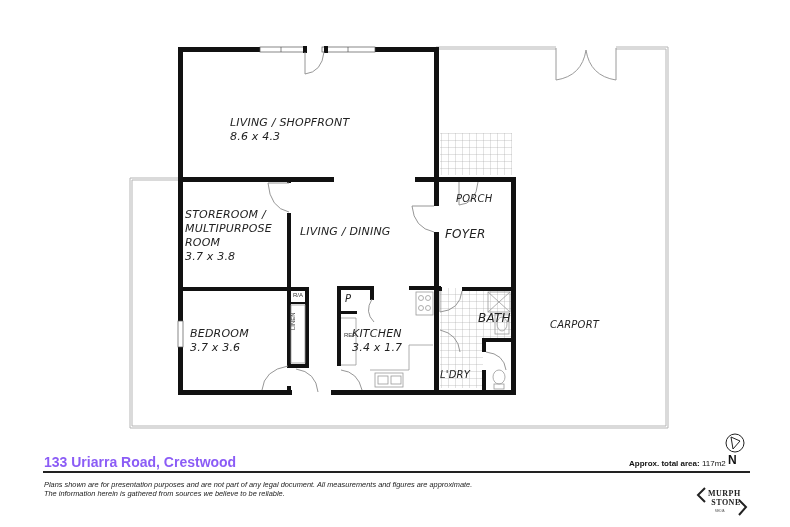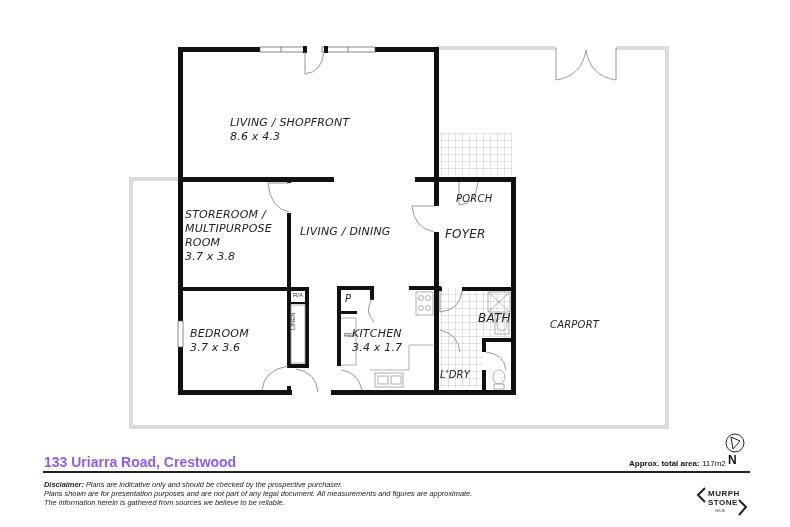--- a/index.html
+++ b/index.html
@@ -8,21 +8,21 @@
   .room-label { position: absolute; color: #222; font-family: "DejaVu Sans", sans-serif; font-size: 11px; line-height: 14px; letter-spacing: 0.2px; font-style: italic; }
   .small-label { position: absolute; color: #333; font-family: "Liberation Sans", sans-serif; font-size: 6px; }
   .address { position: absolute; left: 44px; top: 454px; font-size: 14px; font-weight: bold; color: #8b5cf6; }
   .rule { position: absolute; left: 43px; top: 471px; width: 707px; height: 2px; background: #222; }
   .area { position: absolute; left: 629px; top: 459px; font-size: 8px; color: #111; text-align: center; }
   .area b { font-weight: bold; }
   .north-n { position: absolute; left: 728px; top: 453px; font-size: 12px; font-weight: bold; color: #111; }
   .disclaimer { position: absolute; left: 44px; top: 480px; font-size: 7.4px; line-height: 9.2px; font-style: italic; color: #222; }
   .disclaimer b { font-weight: bold; }
   .logo { position: absolute; left: 694px; top: 484px; width: 56px; height: 34px; }
-  .logo-text { position: absolute; left: 14px; top: 5px; font-size: 8px; font-weight: bold; letter-spacing: 0.5px; color: #222; line-height: 9px; text-align: left; }
+  .logo-text { position: absolute; left: 14px; top: 5px; font-size: 8px; font-weight: bold; letter-spacing: 0.5px; color: #222; line-height: 9px; text-align: right; font-family: Liberation Serif, serif; }
   .logo-sub { position: absolute; left: 21px; top: 25px; font-size: 3px; color: #555; }
 </style>
 </head>
 <body>
 
 <svg id="plan" width="790" height="527" viewBox="0 0 790 527" xmlns="http://www.w3.org/2000/svg">
   <defs>
     <pattern id="tiles" width="7" height="7" patternUnits="userSpaceOnUse">
       <path d="M7 0 L0 0 0 7" fill="none" stroke="#a0a0a0" stroke-width="0.6"></path>
     </pattern>
@@ -213,21 +213,20 @@
 
 <div class="address">133 Uriarra Road, Crestwood</div>
 <div class="area">
   <b>Approx. total area:</b>
   <span>117m2</span>
 </div>
 <div class="north-n">N</div>
 <div class="rule"></div>
 
 <div class="disclaimer">
-  <div><b>Disclaimer:</b><span> Plans are indicative only and should be checked by the prospective purchaser.</span></div>
   <div>Plans shown are for presentation purposes and are not part of any legal document. All measurements and figures are approximate.</div>
   <div>The information herein is gathered from sources we believe to be reliable.</div>
 </div>
 
 <div class="logo">
   <svg width="56" height="34" viewBox="0 0 56 34">
     <path d="M11,4 L4,11 L11,18" fill="none" stroke="#222" stroke-width="2"></path>
     <path d="M45,16 L52,23 L45,31" fill="none" stroke="#222" stroke-width="2"></path>
   </svg>
   <div class="logo-text">

